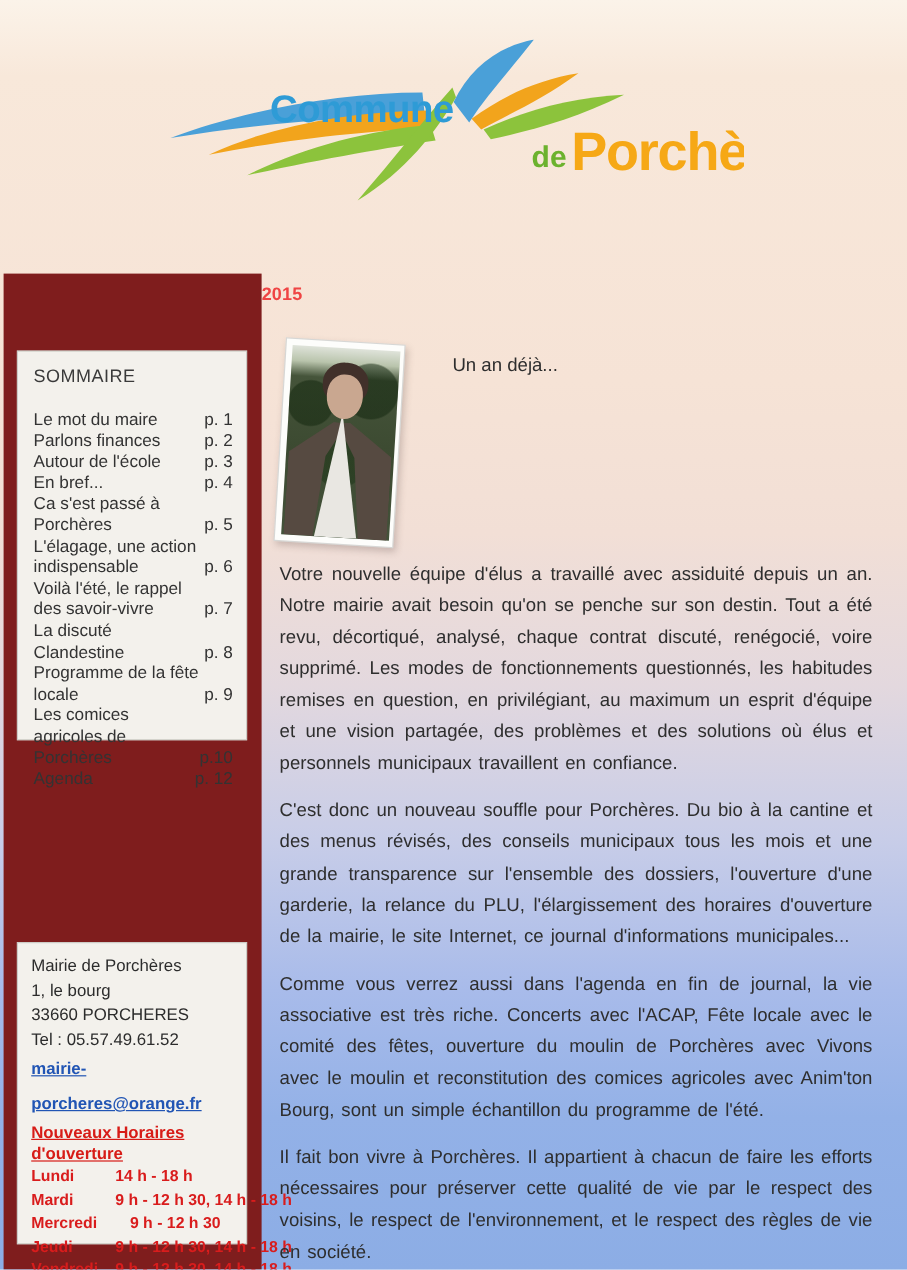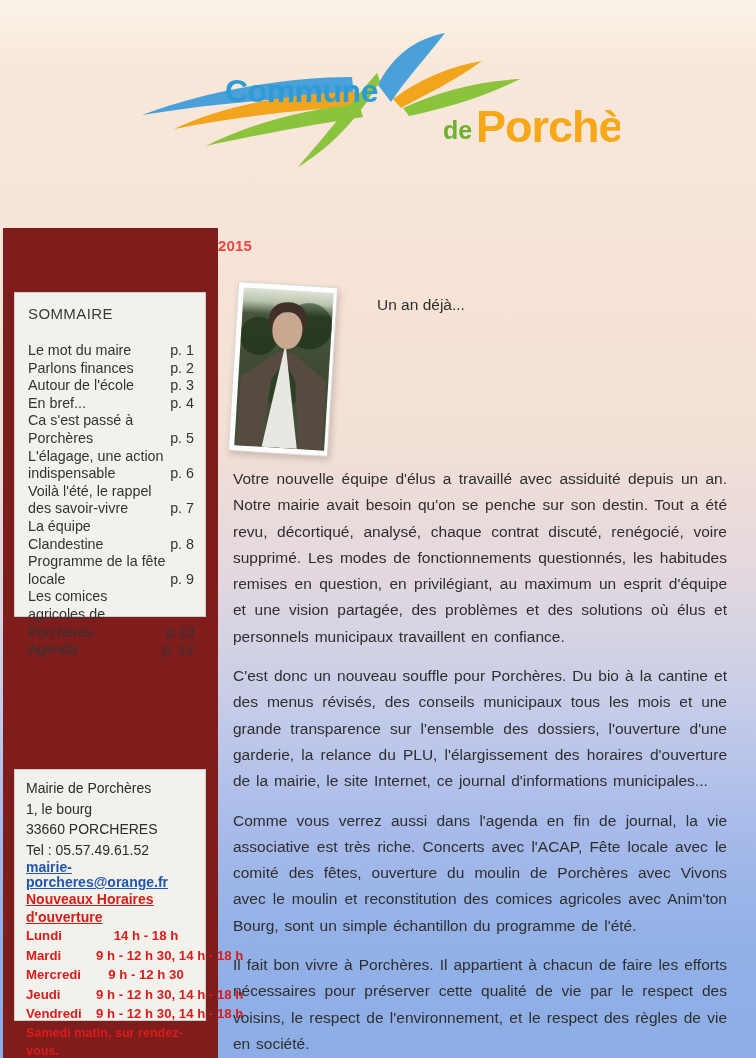--- a/index.html
+++ b/index.html
@@ -25,27 +25,27 @@
   .white-box{
     position:absolute;left:11px;width:192px;
     background:#f3f1ec;border:1px solid rgba(90,95,85,.25);
     box-sizing:border-box;
   }
   .sommaire-box{top:64px;height:325px;padding:10px 11px 8px 13px;}
   .sommaire-title{font-size:15px;color:#3a3a3a;letter-spacing:.4px;margin:2px 0 20px 0;}
   .toc-row{display:flex;align-items:flex-end;font-size:14.3px;line-height:17.6px;color:#333;}
   .toc-label{flex:1 1 auto;}
   .toc-page{flex:0 0 auto;white-space:nowrap;padding-left:4px;}
-  .contact-box{top:541px;height:252px;padding:8px 9px 6px 11px;font-size:14px;color:#2c2c2c;}
+  .contact-box{top:557px;height:252px;padding:8px 9px 6px 11px;font-size:14px;color:#2c2c2c;}
   .contact-line{line-height:20.5px;}
-  .email-line{line-height:15px;font-weight:bold;color:#2155b4;text-decoration:underline;}
+  .email-line{line-height:29px;font-weight:bold;color:#2155b4;text-decoration:underline;}
   .hours-title{line-height:18px;font-weight:bold;color:#d71c17;text-decoration:underline;font-size:14px;}
   .hours-row{display:flex;line-height:19.5px;font-weight:bold;color:#d91c1c;font-size:13.2px;}
   .hours-day{flex:0 0 70px;}
-  .hours-time{flex:1 1 auto;text-align:center;white-space:nowrap;}
+  .hours-time{flex:1 1 auto;text-align:left;white-space:nowrap;}
   .hours-time.left{text-align:center;}
   .saturday-note{line-height:18px;font-weight:bold;color:#d91c1c;font-size:12.6px;}
   
   .article{position:absolute;left:233px;top:282px;width:494px;color:#2e2e2e;}
   .photo-wrap{
     float:left;width:100px;height:170px;margin:2px 44px 12px 0;
     background:#fdfdfb;border:1px solid rgba(0,0,0,.15);
     box-shadow:2px 3px 6px rgba(80,60,60,.25);
     transform:rotate(3.5deg);transform-origin:50% 50%;
     padding:5px;box-sizing:border-box;
@@ -123,21 +123,21 @@
         </div>
         <div class="toc-row">
           <span class="toc-label">L'élagage, une action indispensable</span>
           <span class="toc-page">p. 6</span>
         </div>
         <div class="toc-row">
           <span class="toc-label">Voilà l'été, le rappel des savoir-vivre</span>
           <span class="toc-page">p. 7</span>
         </div>
         <div class="toc-row">
-          <span class="toc-label">La équipe Clandestine</span>
+          <span class="toc-label">La discuté Clandestine</span>
           <span class="toc-page">p. 8</span>
         </div>
         <div class="toc-row">
           <span class="toc-label">Programme de la fête locale</span>
           <span class="toc-page">p. 9</span>
         </div>
         <div class="toc-row">
           <span class="toc-label">Les comices agricoles de Porchères</span>
           <span class="toc-page">p.10</span>
         </div>

